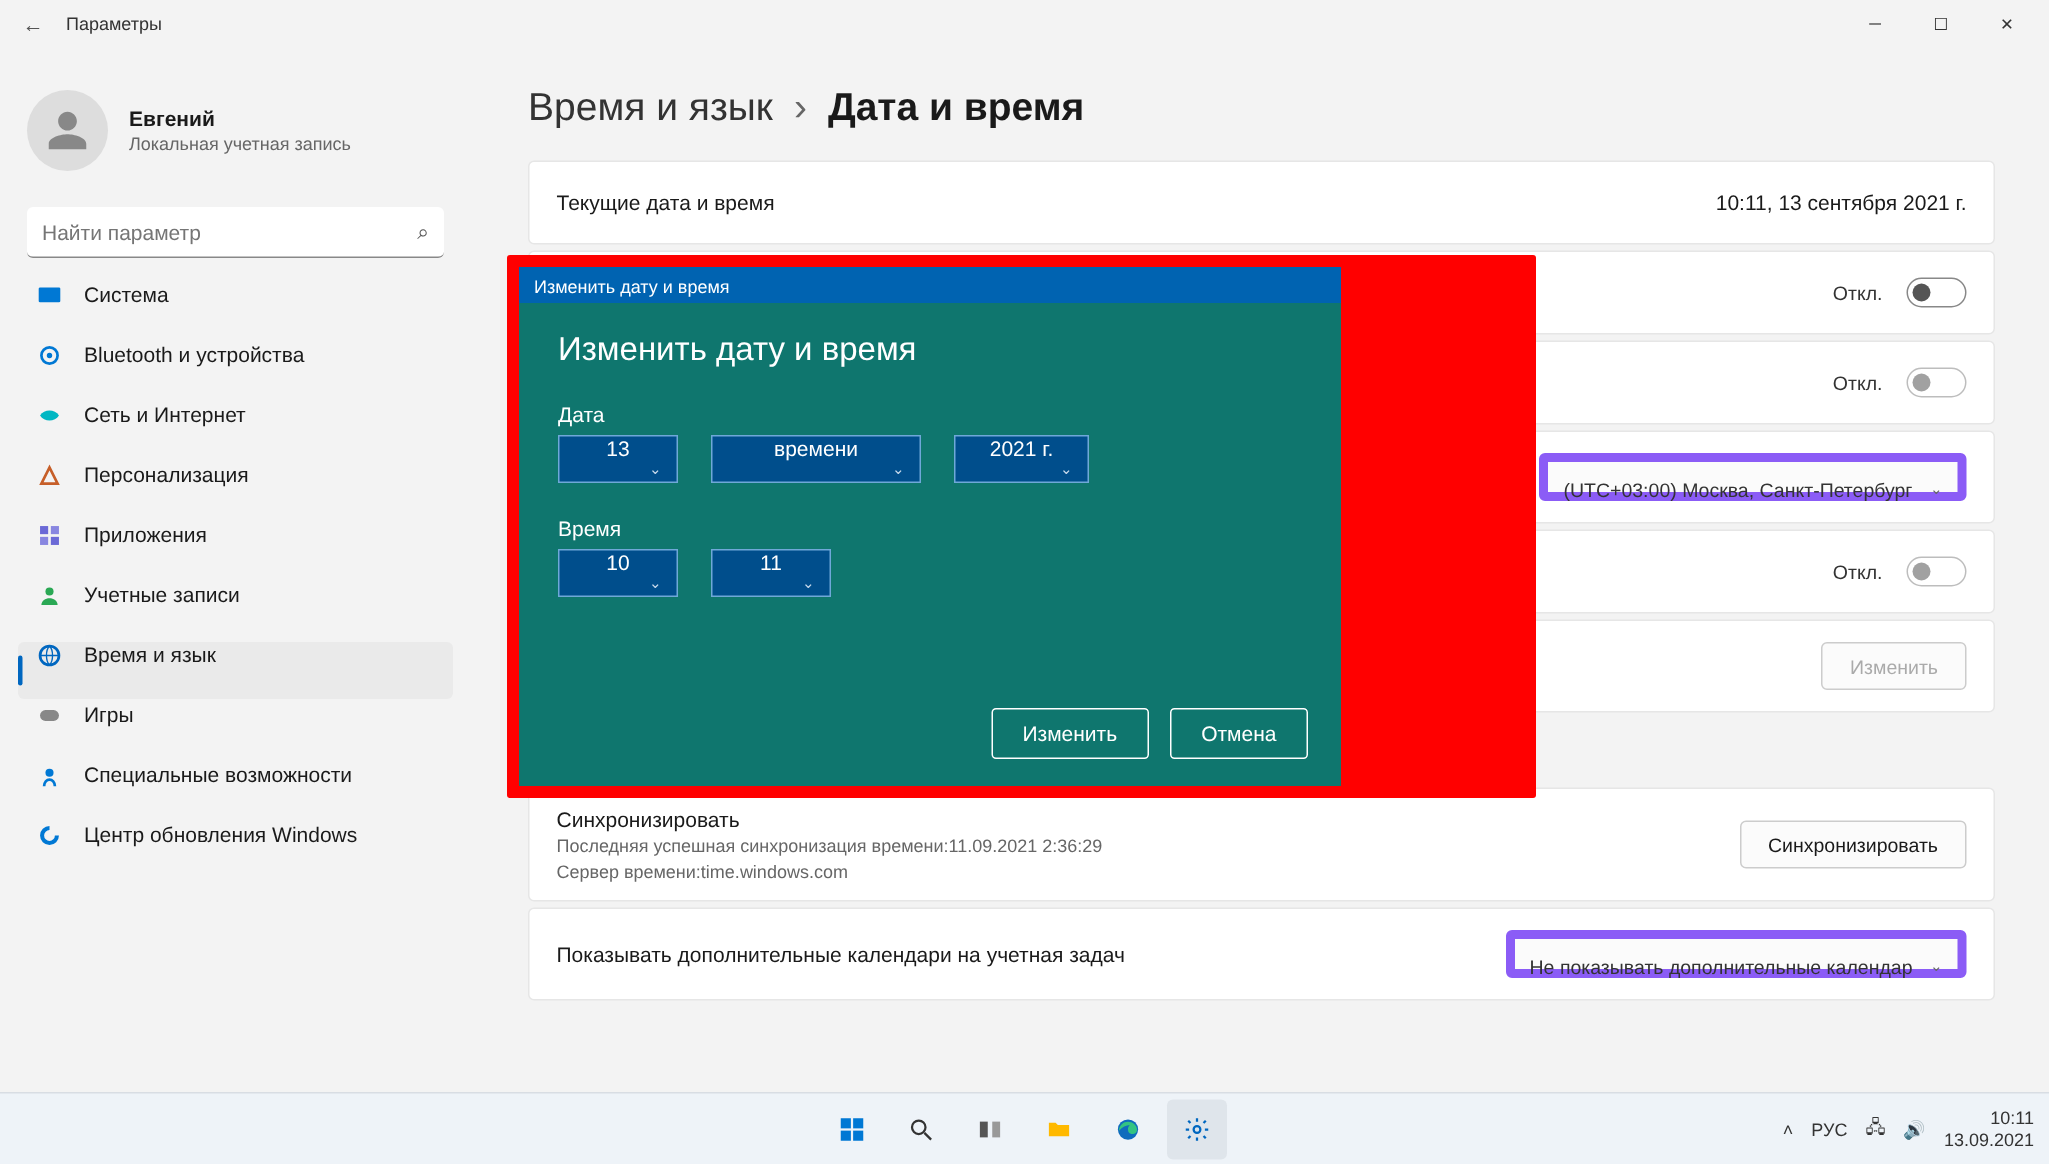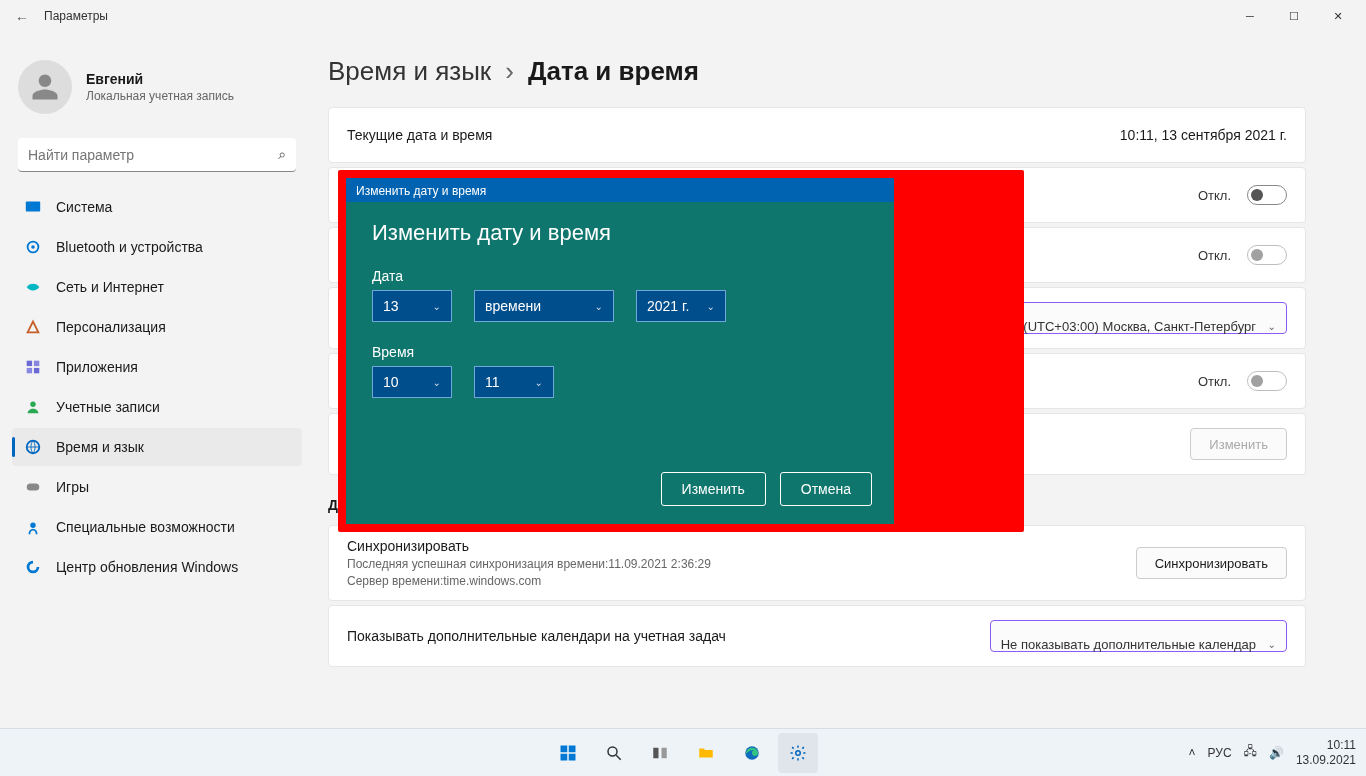--- a/index.html
+++ b/index.html
@@ -4,71 +4,71 @@
 <style>
 * { margin:0; padding:0; box-sizing:border-box; font-family:"Segoe UI",sans-serif; }
 body { width:1366px; height:776px; background:#f3f3f3; overflow:hidden; position:relative; }
 
 .titlebar { height:32px; display:flex; align-items:center; padding:0 6px; }
 .titlebar .back { width:32px; text-align:center; color:#555; font-size:14px; cursor:pointer; }
 .titlebar .title { font-size:12px; color:#333; margin-left:6px; }
 .titlebar .spacer { flex:1; }
 .titlebar .winbtn { width:44px; height:28px; display:flex; align-items:center; justify-content:center; color:#333; font-size:11px; }
 
-.layout { display:flex; height:696px; }
+.layout { display:flex; height:696px;gap:24px; }
 .sidebar { width:310px; padding:10px 8px 10px 12px; overflow:hidden; }
 .profile { display:flex; align-items:center; gap:14px; padding:18px 8px 18px 6px; }
 .avatar { width:54px; height:54px; border-radius:50%; background:#ddd; display:flex; align-items:center; justify-content:center; }
 .avatar svg { width:30px; height:30px; fill:#888; }
 .user-name { font-size:14px; font-weight:600; color:#1a1a1a; }
 .user-sub { font-size:12px; color:#666; margin-top:2px; }
 
 .search { margin:6px 6px 16px 6px; position:relative; }
 .search input { width:100%; height:34px; border:none; border-bottom:1px solid #888; background:#fff; border-radius:4px; padding:0 36px 0 10px; font-size:14px; outline:none; }
 .search .sicon { position:absolute; right:10px; top:8px; color:#555; font-size:14px; }
 
 .nav { display:flex; flex-direction:column; gap:2px; }
-.nav-item { display:flex; align-items:center; gap:14px; height:38px; padding:0 12px; border-radius:4px; font-size:14px; color:#1a1a1a; cursor:pointer; position:relative; white-space:nowrap; overflow:hidden; }
+.nav-item { display:flex; align-items:flex-start; gap:14px; height:38px; padding:0 12px; border-radius:4px; font-size:14px; color:#1a1a1a; cursor:pointer; position:relative; white-space:nowrap; overflow:hidden; }
 .nav-item.active { background:#eaeaea; }
 .nav-item.active::before { content:""; position:absolute; left:0; top:9px; width:3px; height:20px; background:#0067c0; border-radius:2px; }
 .nav-item .nicon { width:18px; height:18px; display:flex; align-items:center; justify-content:center; flex-shrink:0; }
 
 .main { flex:1; padding:24px 24px 0 18px; overflow:hidden; }
 .breadcrumb { display:flex; align-items:center; gap:14px; font-size:26px; color:#1a1a1a; margin-bottom:20px; }
 .breadcrumb .c1 { font-weight:400; color:#333; cursor:pointer; }
 .breadcrumb .sep { color:#666; }
 .breadcrumb .c2 { font-weight:600; }
 
 .card-stack { display:flex; flex-direction:column; gap:4px; width:978px; }
 .card { background:#fff; border:1px solid #e6e6e6; border-radius:4px; padding:14px 18px; display:flex; align-items:center; min-height:56px; }
 .card .lbl { font-size:14px; color:#1a1a1a; }
 .card .val { margin-left:auto; font-size:14px; color:#1a1a1a; }
 .card .sub { font-size:12px; color:#666; margin-top:3px; }
 .toggle { width:40px; height:20px; border-radius:10px; border:1px solid #888; background:#fff; position:relative; margin-left:16px; }
 .toggle::after { content:""; position:absolute; left:3px; top:3px; width:12px; height:12px; border-radius:50%; background:#555; }
 .toggle.off-disabled { opacity:.55; }
 .tog-label { margin-left:auto; font-size:13px; color:#333; }
 
-.select-box { margin-left:auto; border:1px solid #8b5cf6; border-radius:4px; background:#fbfbfb; height:32px; display:flex; align-items:center; padding:16px 30px 0 10px; font-size:13px; color:#333; position:relative; min-width:260px; }
+.select-box { margin-left:auto; border:6px solid #8b5cf6; border-radius:4px; background:#fbfbfb; height:32px; display:flex; align-items:center; padding:16px 30px 0 10px; font-size:13px; color:#333; position:relative; min-width:260px; }
 .select-box .chev { position:absolute; right:10px; font-size:10px; color:#666; }
 
 .section-title { font-size:14px; font-weight:600; color:#1a1a1a; margin:22px 0 12px 0; }
 
 .btn { border:1px solid #ccc; background:#fbfbfb; border-radius:4px; height:32px; padding:0 18px; font-size:13px; color:#1a1a1a; cursor:pointer; }
 .btn.disabled { color:#aaa; cursor:default; }
 
 
 .modal-border { position:absolute; left:338px; top:170px; width:686px; height:362px; background:#f00; border-radius:2px; z-index:5; }
 .modal { position:absolute; left:346px; top:178px; width:548px; height:346px; background:#0f766e; z-index:6; color:#fff; display:flex; flex-direction:column; }
 .modal-title-sm { font-size:12px; padding:6px 10px 4px 10px; background:#0063b1; }
 .modal-body { padding:18px 26px 14px 26px; flex:1; position:relative; }
 .modal-h { font-size:22px; font-weight:400; margin-bottom:22px; }
 .field-label { font-size:14px; margin-bottom:6px; }
 .row { display:flex; gap:22px; margin-bottom:22px; }
-.combo { border:1px solid #6fa8d8; background:#004e8c; height:32px; display:flex; align-items:center; padding:0 10px; font-size:14px; color:#fff; position:relative; cursor:pointer; }
+.combo { border:1px solid #6fa8d8; background:#004e8c; height:32px; display:flex; align-items:center; padding:0 10px; font-size:14px; color:#fff; position:relative; cursor:pointer;flex-direction:column; }
 .combo .chev { margin-left:auto; padding-left:14px; font-size:10px; color:#cde; }
 .w-day { width:80px; }
 .w-month { width:140px; }
 .w-year { width:90px; }
 .w-hm { width:80px; }
 .modal-buttons { position:absolute; right:22px; bottom:18px; display:flex; gap:14px; }
 .mbtn { border:1px solid #fff; background:transparent; color:#fff; height:34px; padding:0 20px; font-size:14px; border-radius:3px; cursor:pointer; }
 
 
 .taskbar { position:absolute; bottom:0; left:0; right:0; height:48px; background:#eef3f8; border-top:1px solid #d8dde3; display:flex; align-items:center; }

